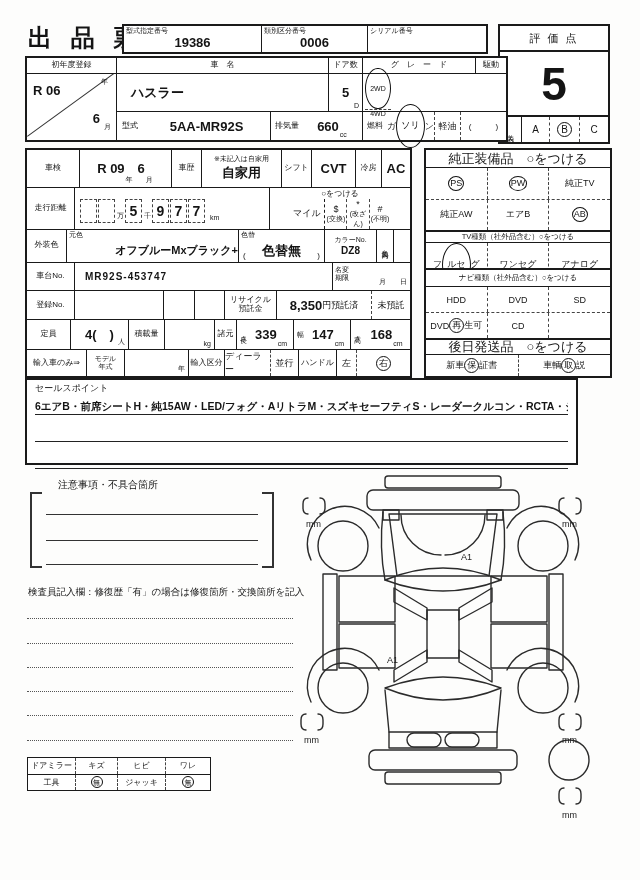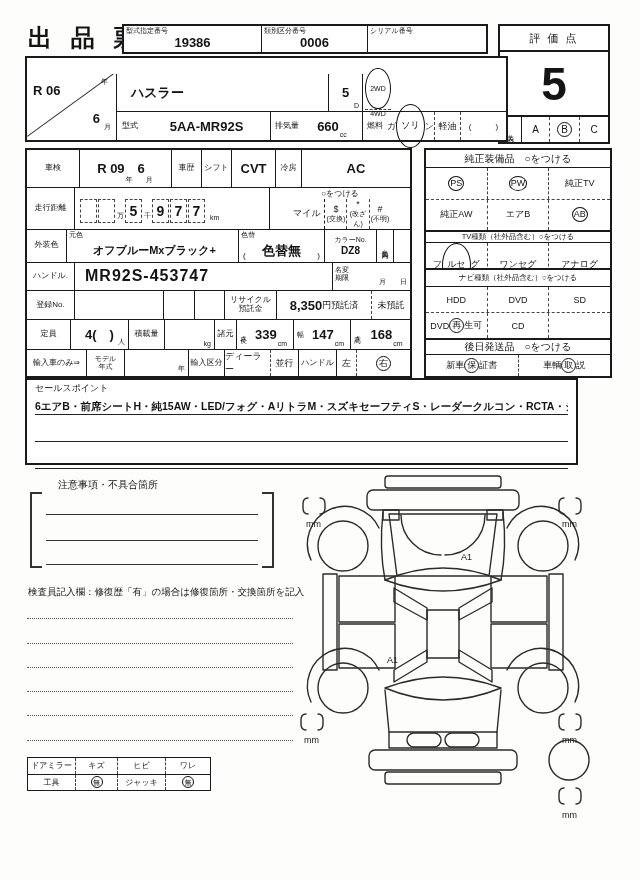--- a/index.html
+++ b/index.html
@@ -7,31 +7,31 @@
 body{font-family:"Liberation Sans","DejaVu Sans",sans-serif;color:#141414}
 #sheet{position:relative;width:640px;height:880px;background:#fdfdfc;overflow:hidden}
 .abs{position:absolute}
 .bx{border:2px solid #1a1a1a;background:#fff}
 .flex{display:flex}
 .col{display:flex;flex-direction:column}
 .cell{position:relative;border-right:1px solid #1a1a1a;display:flex;align-items:center;justify-content:center}
 .cell.last{border-right:none}
 .lab{font-size:8px;text-align:center;line-height:1.1}
 .tiny{font-size:7px}.s8{font-size:8px}.s9{font-size:9px}.s10{font-size:10px}
-.v11{font-size:11px}.v13{font-size:13px;font-weight:bold}.v15{font-size:16px;font-weight:bold;letter-spacing:1px}
+.v11{font-size:11px}.v13{font-size:13px;font-weight:bold}.v15{font-size:10px;font-weight:bold;letter-spacing:1px}
 .vtext{writing-mode:vertical-rl;text-orientation:upright;font-size:7px;line-height:1;letter-spacing:-1px}
 .dashR{border-right:1px dashed #444 !important}
 .dashB{border-bottom:1px dashed #444}
 .solidB{border-bottom:1px solid #1a1a1a}
 .circ{display:inline-flex;align-items:center;justify-content:center;border:1.5px solid #111;border-radius:50%;min-width:15px;height:15px;padding:0 1px;line-height:1}
 .oval{display:inline-block;border:1.5px solid #111;border-radius:50%;padding:16px 4px;line-height:1.1}
 .circ:empty,.oval:empty{display:none}
 .hline{position:absolute;border-top:1.5px solid #333}
 .dotline{position:absolute;border-top:1.5px dotted #555}
-.hdr{display:flex;align-items:center;justify-content:center;border-bottom:1px solid #1a1a1a;font-size:10px}
+.hdr{display:flex;align-items:center;justify-content:center;border-bottom:1px solid #1a1a1a;font-size:13px}
 .unit{font-size:7px;align-self:flex-end;padding:0 1px 2px 1px}
 .odobox{width:17px;height:24px;border:1px dashed #444;display:flex;align-items:center;justify-content:center;font-size:14px;font-weight:bold;margin-right:1px;background:#fff}
 .cornlab{position:absolute;font-size:7px;top:1px;left:2px;text-align:left;line-height:1.05}
 </style>
 </head>
 <body>
 
 <div id="sheet">
 
   <div class="abs" style="left:28px;top:22px;font-size:24px;font-weight:bold;letter-spacing:6px">出 品 票</div>
@@ -61,20 +61,27 @@
       <div class="cell dashR s10" style="width:28px;border-right-style:dashed">A</div>
       <div class="cell dashR" style="width:30px;border-right-style:dashed">
         <span class="circ s10">B</span>
       </div>
       <div class="cell last s10" style="flex:1">C</div>
     </div>
   </div>
 
   <div class="abs bx" style="left:25px;top:56px;width:483px;height:86px">
 
+    <div class="flex" style="height:16px;border-bottom:1px solid #1a1a1a">
+      <div class="cell lab" style="width:90px">初年度登録</div>
+      <div class="cell lab" style="width:212px">車　名</div>
+      <div class="cell lab" style="width:34px">ドア数</div>
+      <div class="cell lab" style="width:113px">グ　レ　ー　ド</div>
+      <div class="cell lab last" style="width:30px">駆動</div>
+    </div>
 
     <div class="abs" style="left:0;top:16px;width:90px;height:66px;border-right:1px solid #1a1a1a;overflow:hidden">
       <div class="abs" style="left:0;top:62px;width:112px;border-top:1px solid #333;transform:rotate(-36deg);transform-origin:0 0"></div>
       <span class="abs tiny" style="top:3px;right:8px">年</span>
       <span class="abs v13" style="top:9px;left:6px">R 06</span>
       <span class="abs v13" style="bottom:14px;right:16px">6</span>
       <span class="abs tiny" style="bottom:8px;right:5px">月</span>
     </div>
 
     <div class="abs flex" style="left:90px;top:16px;width:389px;height:38px;border-bottom:1px solid #1a1a1a">
@@ -116,20 +123,24 @@
 
     <div class="flex solidB" style="height:38px">
       <div class="cell lab" style="width:53px">車検</div>
       <div class="cell" style="width:92px">
         <span class="v13">R 09</span>
         <span class="unit">年</span>
         <span class="v13" style="margin-left:4px">6</span>
         <span class="unit">月</span>
       </div>
       <div class="cell lab" style="width:30px">車歴</div>
+      <div class="cell col" style="width:80px;justify-content:center">
+        <span class="tiny" style="text-align:center">※未記入は自家用</span>
+        <span class="v13" style="text-align:center">自家用</span>
+      </div>
       <div class="cell lab" style="width:30px">シフト</div>
       <div class="cell v13" style="width:44px">CVT</div>
       <div class="cell lab" style="width:26px">冷房</div>
       <div class="cell last v13" style="flex:1">AC</div>
     </div>
 
     <div class="flex solidB" style="height:42px">
       <div class="cell lab" style="width:48px">走行距離</div>
       <div class="cell" style="width:195px;justify-content:flex-start;padding-left:5px;align-items:flex-end;padding-bottom:6px">
         <span class="odobox"></span>
@@ -157,42 +168,42 @@
           <div class="cell col last" style="flex:1;justify-content:center">
             <span class="s9" style="text-align:center">#</span>
             <span class="tiny" style="text-align:center">(不明)</span>
           </div>
         </div>
       </div>
     </div>
 
     <div class="flex solidB" style="height:34px">
       <div class="cell lab" style="width:40px">外装色</div>
-      <div class="cell" style="width:172px;justify-content:center;padding:9px 0 0 4px">
+      <div class="cell" style="width:172px;justify-content:flex-end;padding:9px 0 0 4px">
         <span class="cornlab">元色</span>
         <span class="v11" style="font-weight:bold">オフブルーMxブラック+</span>
       </div>
       <div class="cell" style="width:86px">
         <span class="cornlab">色替</span>
         <span class="abs s8" style="left:4px;bottom:2px">(</span>
         <span class="v13" style="margin-top:10px">色替無</span>
         <span class="abs s8" style="right:4px;bottom:2px">)</span>
       </div>
       <div class="cell col" style="width:52px;justify-content:center">
         <span class="tiny" style="text-align:center">カラーNo.</span>
         <span class="s10" style="text-align:center;font-weight:bold">DZ8</span>
       </div>
       <div class="cell" style="width:17px">
         <span class="vtext">内装色</span>
       </div>
       <div class="cell last" style="flex:1"></div>
     </div>
 
     <div class="flex solidB" style="height:28px">
-      <div class="cell lab" style="width:48px">ハンドル.</div>
+      <div class="cell lab" style="width:48px">車台No.</div>
       <div class="cell" style="width:258px;justify-content:flex-start;padding-left:10px">
         <span class="v15">MR92S-453747</span>
       </div>
       <div class="cell last" style="flex:1">
         <span class="abs tiny" style="left:2px;top:3px;line-height:1.2"><span>名変</span><br><span>期限</span></span>
         <span class="abs tiny" style="right:3px;bottom:3px">月　　日</span>
       </div>
     </div>
 
     <div class="flex solidB" style="height:30px">

